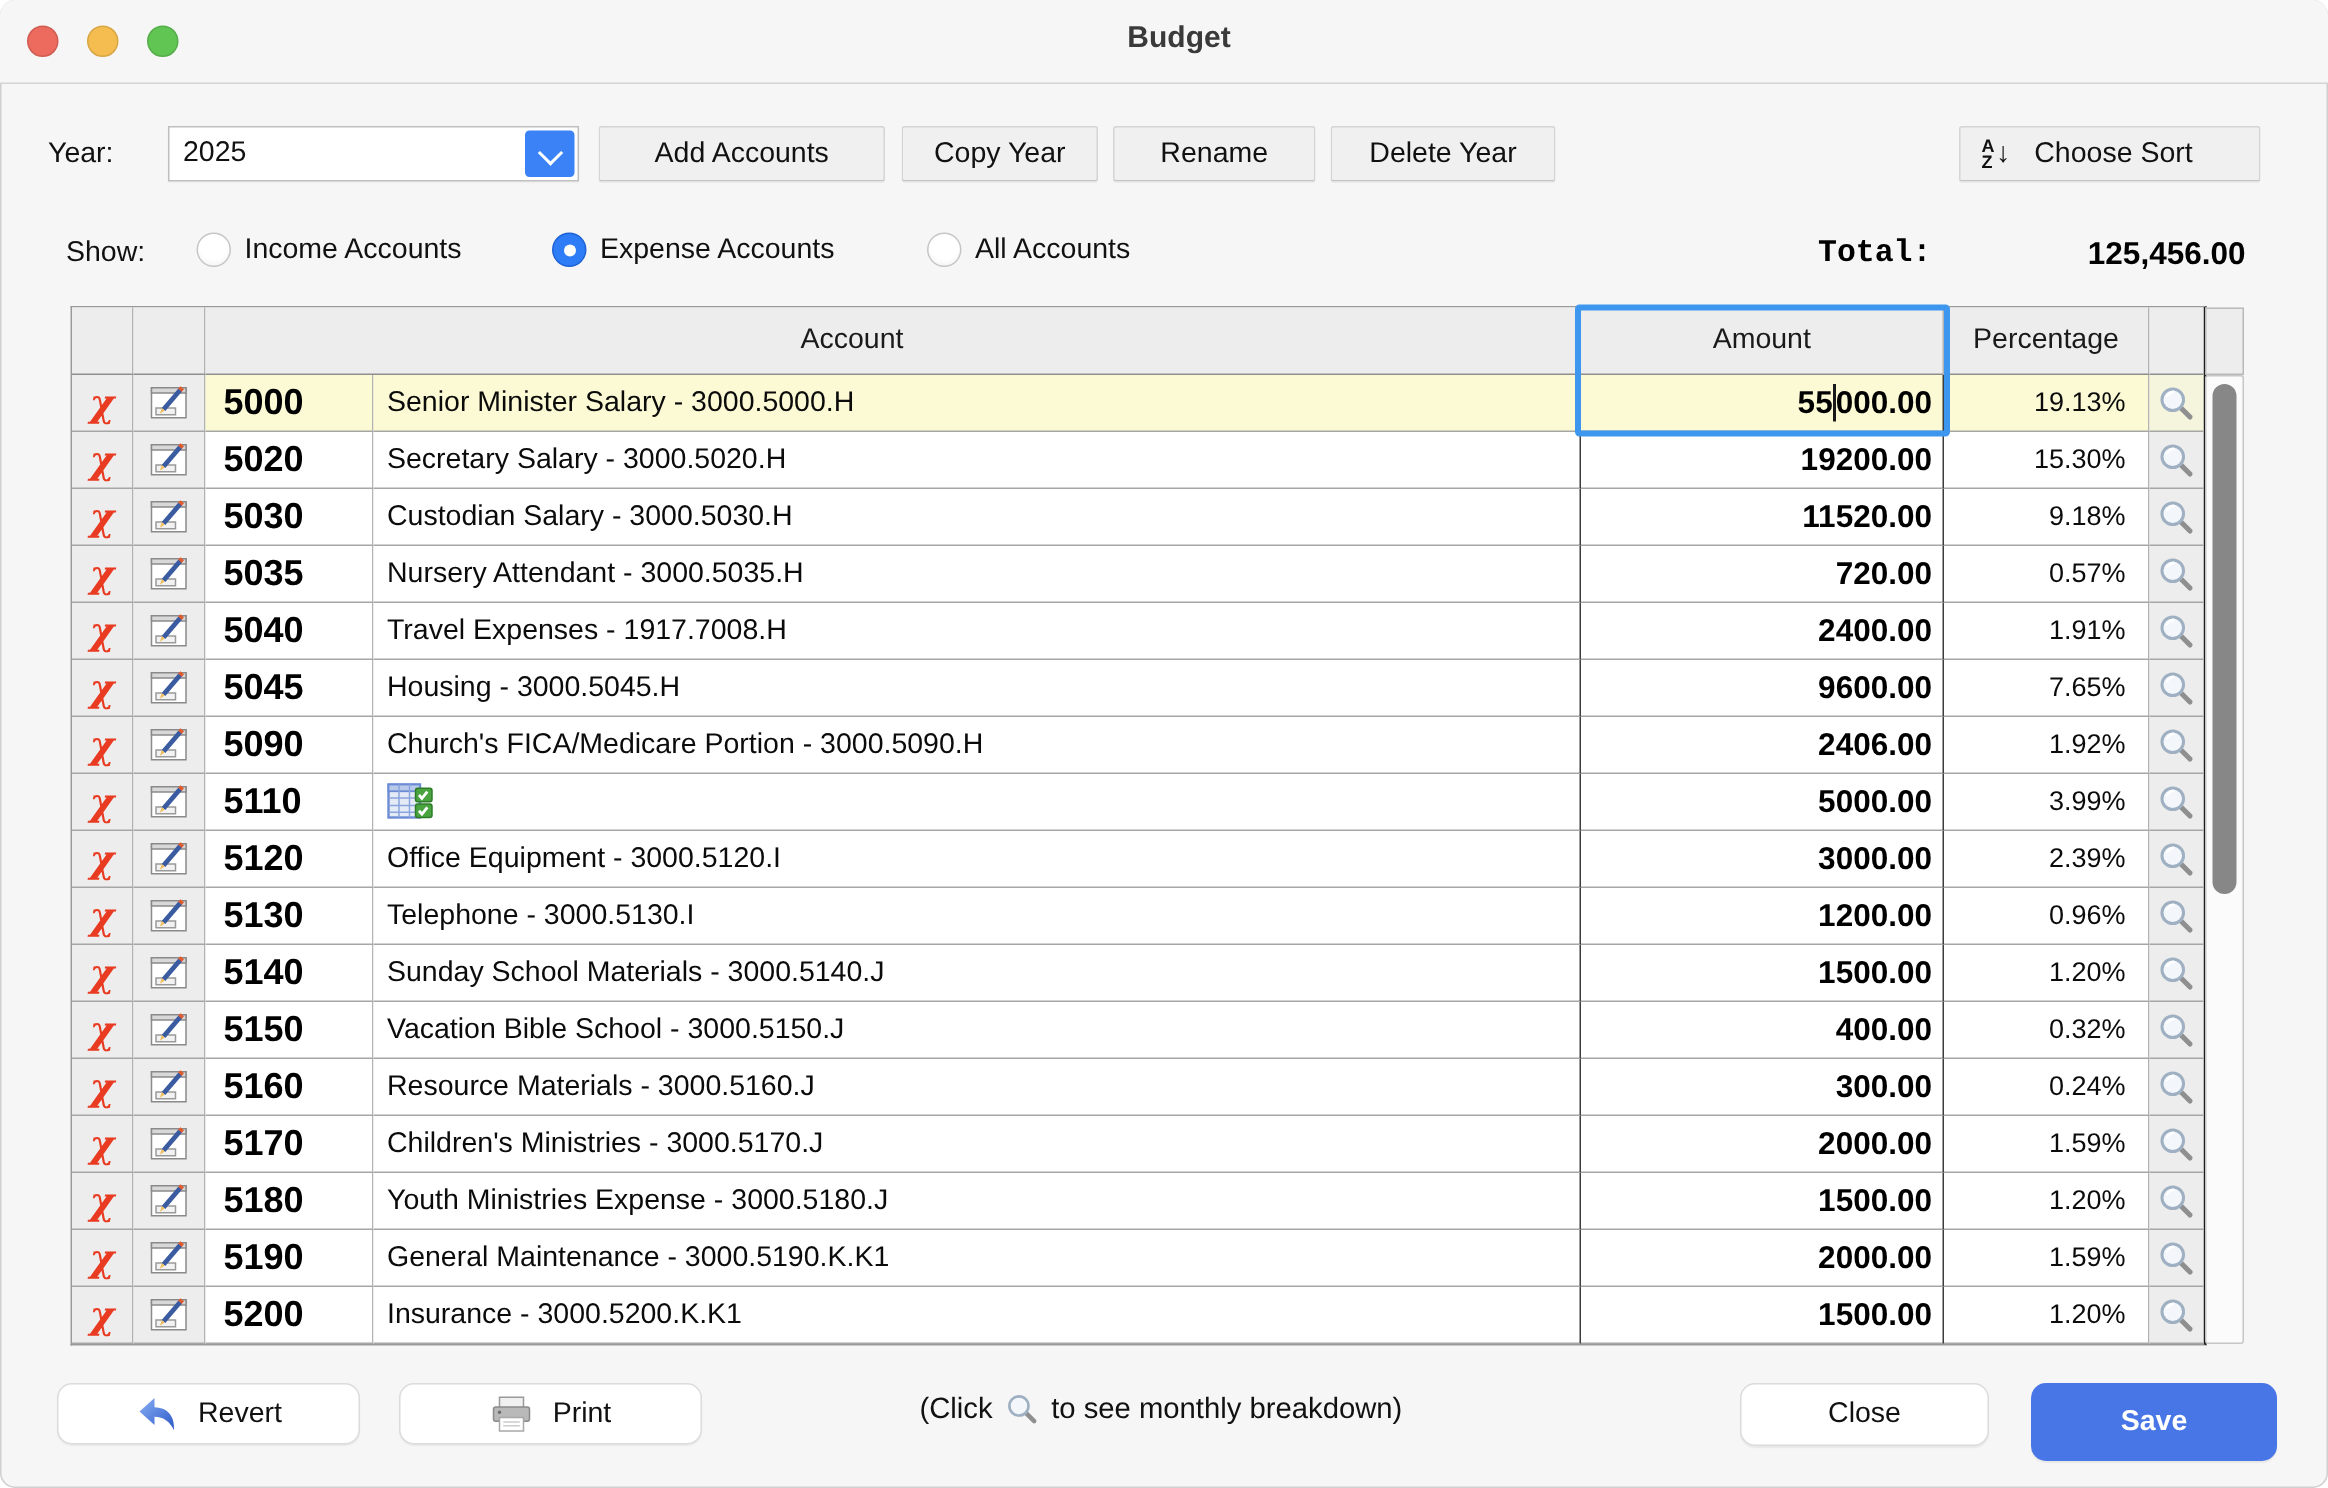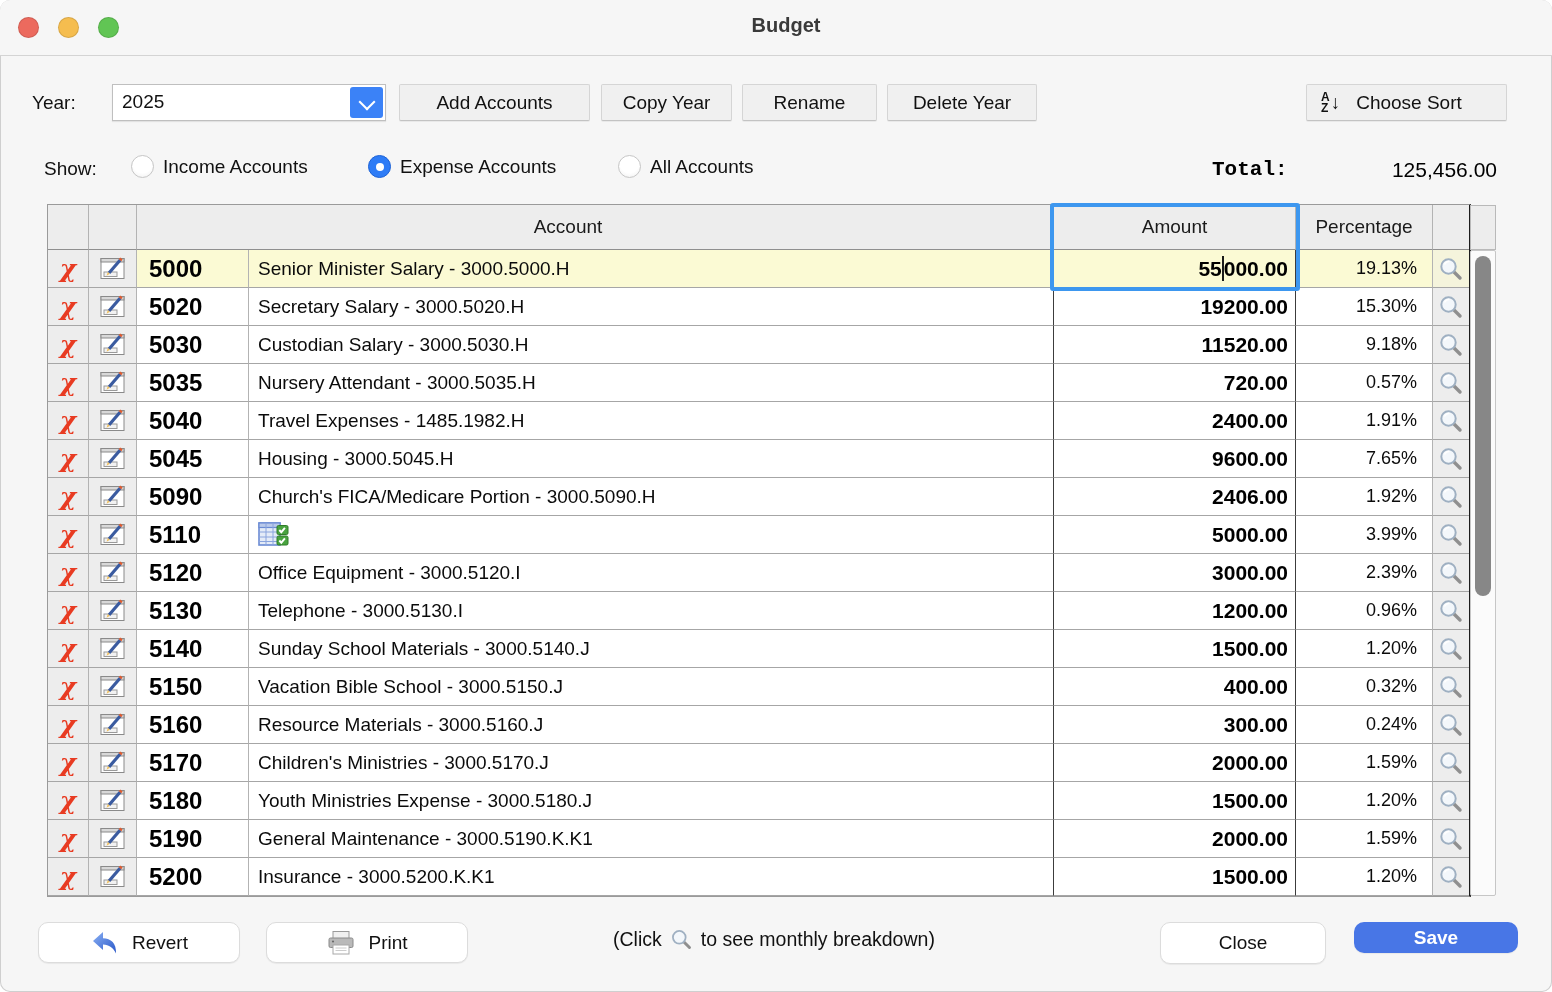--- a/index.html
+++ b/index.html
@@ -38,21 +38,21 @@
   
   .show-lbl{left:44px;top:158px;}
   .radio-opt{position:absolute;top:155px;display:flex;align-items:center;cursor:default;}
   .r-income{left:131px;} .r-expense{left:368px;} .r-all{left:618px;}
   .rdot{width:23px;height:23px;border-radius:50%;background:radial-gradient(circle at 50% 35%,#ffffff 55%,#ededed);
     border:1px solid #c6c6c6;box-sizing:border-box;margin-right:9px;position:relative;}
   .radio-opt.on .rdot{background:#2e7cf6;border-color:#1e63d6;}
   .radio-opt.on .rdot::after{content:"";position:absolute;left:7px;top:7px;width:8px;height:8px;border-radius:50%;background:#fff;}
   .radio-opt .rlabel{font-size:19px;color:#111;}
   .total-lbl{position:absolute;left:1212px;top:158px;font-size:21px;font-weight:bold;color:#000;font-family:Liberation Mono, monospace;}
-  .total-val{position:absolute;left:1297px;top:158px;width:200px;text-align:right;font-size:21px;font-weight:normal;color:#000;}
+  .total-val{position:absolute;left:1297px;top:158px;width:200px;text-align:right;font-size:21px;font-weight:bold;color:#000;}
   
   .table{position:absolute;left:47px;top:204px;width:1450px;height:693px;}
   .grid{position:absolute;left:0;top:0;width:1421px;background:#fff;
     border:1px solid #9a9a9a;border-right:2px solid #1c1c1c;
     display:grid;grid-template-columns:41px 48px 112px 805px 242px 137px 36px;
     grid-template-rows:45px repeat(17,38px);}
   .row{display:contents;}
   .cell{box-sizing:border-box;border-right:1px solid #b3b3b3;border-bottom:1px solid #a6a6a6;
     background:#fff;display:flex;align-items:center;overflow:hidden;white-space:nowrap;}
   .h{background:#ededed;font-size:19px;color:#1a1a1a;justify-content:center;border-bottom:1px solid #8f8f8f;}
@@ -77,21 +77,21 @@
   .sb-track{position:absolute;left:1423px;top:46px;width:26px;height:646px;background:#fbfbfb;
     border:1px solid #c6c6c6;box-sizing:border-box;border-radius:2px;}
   .sb-thumb{position:absolute;left:4px;top:5px;width:16px;height:340px;background:#878787;border-radius:9px;}
   
   .fbtn{position:absolute;top:922px;height:41px;background:#fff;border:1px solid #dcdcdc;
     border-radius:10px;box-sizing:border-box;display:flex;align-items:center;justify-content:center;
     font-size:19px;color:#111;box-shadow:0 1px 1px rgba(0,0,0,.06);}
   .f-revert{left:38px;width:202px;}
   .f-print{left:266px;width:202px;}
   .f-close{left:1160px;width:166px;height:42px;}
-  .f-save{left:1354px;width:164px;height:31px;background:#4876e6;border:none;color:#fff;font-weight:bold;}
+  .f-save{left:1354px;width:164px;height:52px;background:#4876e6;border:none;color:#fff;font-weight:bold;}
   .fbtn .ficon{margin-right:12px;display:flex;align-items:center;}
   .hint{position:absolute;left:613px;top:928px;font-size:19.5px;color:#111;display:flex;align-items:center;}
   .hint .hicon{margin:0 8px;display:flex;align-items:center;}
 </style>
 </head>
 <body>
 
 <div class="window">
 
   <div class="titlebar">
@@ -281,21 +281,21 @@
           <rect x="1" y="1.5" width="23" height="20" fill="#ffffff" stroke="#8a8a8a"></rect>
           <rect x="1" y="1.5" width="23" height="3.5" fill="#d8d8d8" stroke="#8a8a8a"></rect>
           <rect x="4" y="15" width="13" height="4.5" fill="#f2f2f2" stroke="#9a9a9a"></rect>
           <line x1="21.5" y1="1.5" x2="19.8" y2="3.4" stroke="#e05c30" stroke-width="3.2"></line>
           <line x1="20" y1="3.2" x2="9" y2="16" stroke="#3a5ba0" stroke-width="3.2"></line>
           <polygon points="6.6,18.8 9.9,16.7 7.8,15" fill="#f0c060"></polygon>
         </svg>
       </div>
       <div class="cell c-num">5040</div>
       <div class="cell c-desc">
-        <span class="desc-text">Travel Expenses - 1485.1982.H</span>
+        <span class="desc-text">Travel Expenses - 1917.7008.H</span>
 
       </div>
       <div class="cell c-amt">2400.00</div>
       <div class="cell c-pct">1.91%</div>
       <div class="cell c-mag">
         <svg width="26" height="26" viewBox="0 0 26 26">
           <line x1="15.5" y1="15.5" x2="22" y2="22" stroke="#8f8f8f" stroke-width="3.4" stroke-linecap="round"></line>
           <circle cx="10.5" cy="10.5" r="7.2" fill="#f3f7fb" stroke="#9fb0c2" stroke-width="2"></circle>
           <path d="M6.5,8.5 Q8,5.5 11.5,5.2" stroke="#ffffff" stroke-width="1.6" fill="none"></path>
         </svg>

